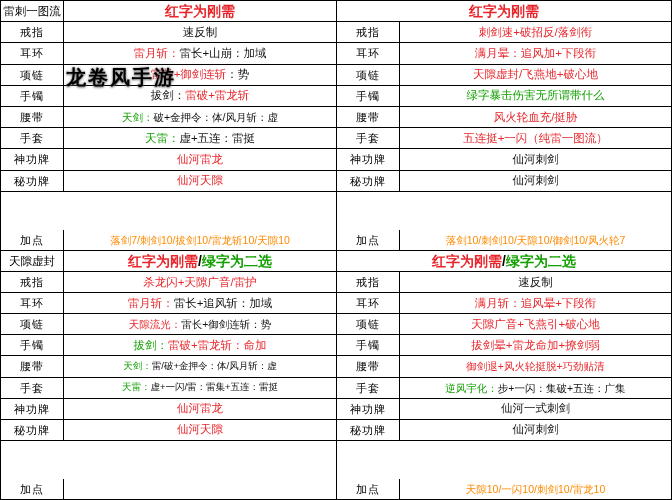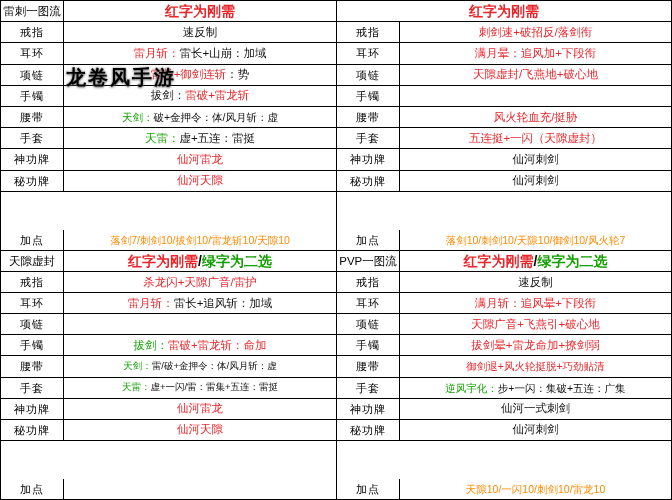--- a/index.html
+++ b/index.html
@@ -166,31 +166,34 @@
         </div>
     </div>
     <div class="row">
       <div class="lbl">项链</div>
       <div class="val">
           <span class="r">天隙虚封/飞燕地+破心地</span>
         </div>
     </div>
     <div class="row">
       <div class="lbl">手镯</div>
+      <div class="val">
+          <span class="g">绿字暴击伤害无所谓带什么</span>
+        </div>
     </div>
     <div class="row">
       <div class="lbl">腰带</div>
       <div class="val">
           <span class="r">风火轮血充/挺胁</span>
         </div>
     </div>
     <div class="row">
       <div class="lbl">手套</div>
       <div class="val">
-          <span class="r">五连挺+一闪（天隙虚封）</span>
+          <span class="r">五连挺+一闪（纯雷一图流）</span>
         </div>
     </div>
     <div class="row">
       <div class="lbl">神功牌</div>
       <div class="val">
           <span class="k">仙河刺剑</span>
         </div>
     </div>
     <div class="row">
       <div class="lbl">秘功牌</div>
@@ -223,20 +226,24 @@
     </div>
     <div class="row">
       <div class="lbl">耳环</div>
       <div class="val">
           <span class="r">雷月斩：</span>
           <span class="k">雷长+追风斩：加域</span>
         </div>
     </div>
     <div class="row">
       <div class="lbl">项链</div>
+      <div class="val small">
+          <span class="r">天隙流光：</span>
+          <span class="k">雷长+御剑连斩：势</span>
+        </div>
     </div>
     <div class="row">
       <div class="lbl">手镯</div>
       <div class="val">
           <span class="g">拔剑：</span>
           <span class="r">雷破+雷龙斩：命加</span>
         </div>
     </div>
     <div class="row">
       <div class="lbl">腰带</div>
@@ -264,21 +271,20 @@
           <span class="r">仙河天隙</span>
         </div>
     </div>
     <div class="row">
       <div class="lbl">加点</div>
     </div>
   </div>
 
   <div class="panel col2 row2">
     <div class="row">
-      <div class="lbl hdr">PVP一图流</div>
       <div class="val hdr">
           <span class="r">红字为刚需</span>
           <span class="b">/</span>
           <span class="g">绿字为二选</span>
         </div>
     </div>
     <div class="row">
       <div class="lbl">戒指</div>
       <div class="val">
           <span class="k">速反制</span>

